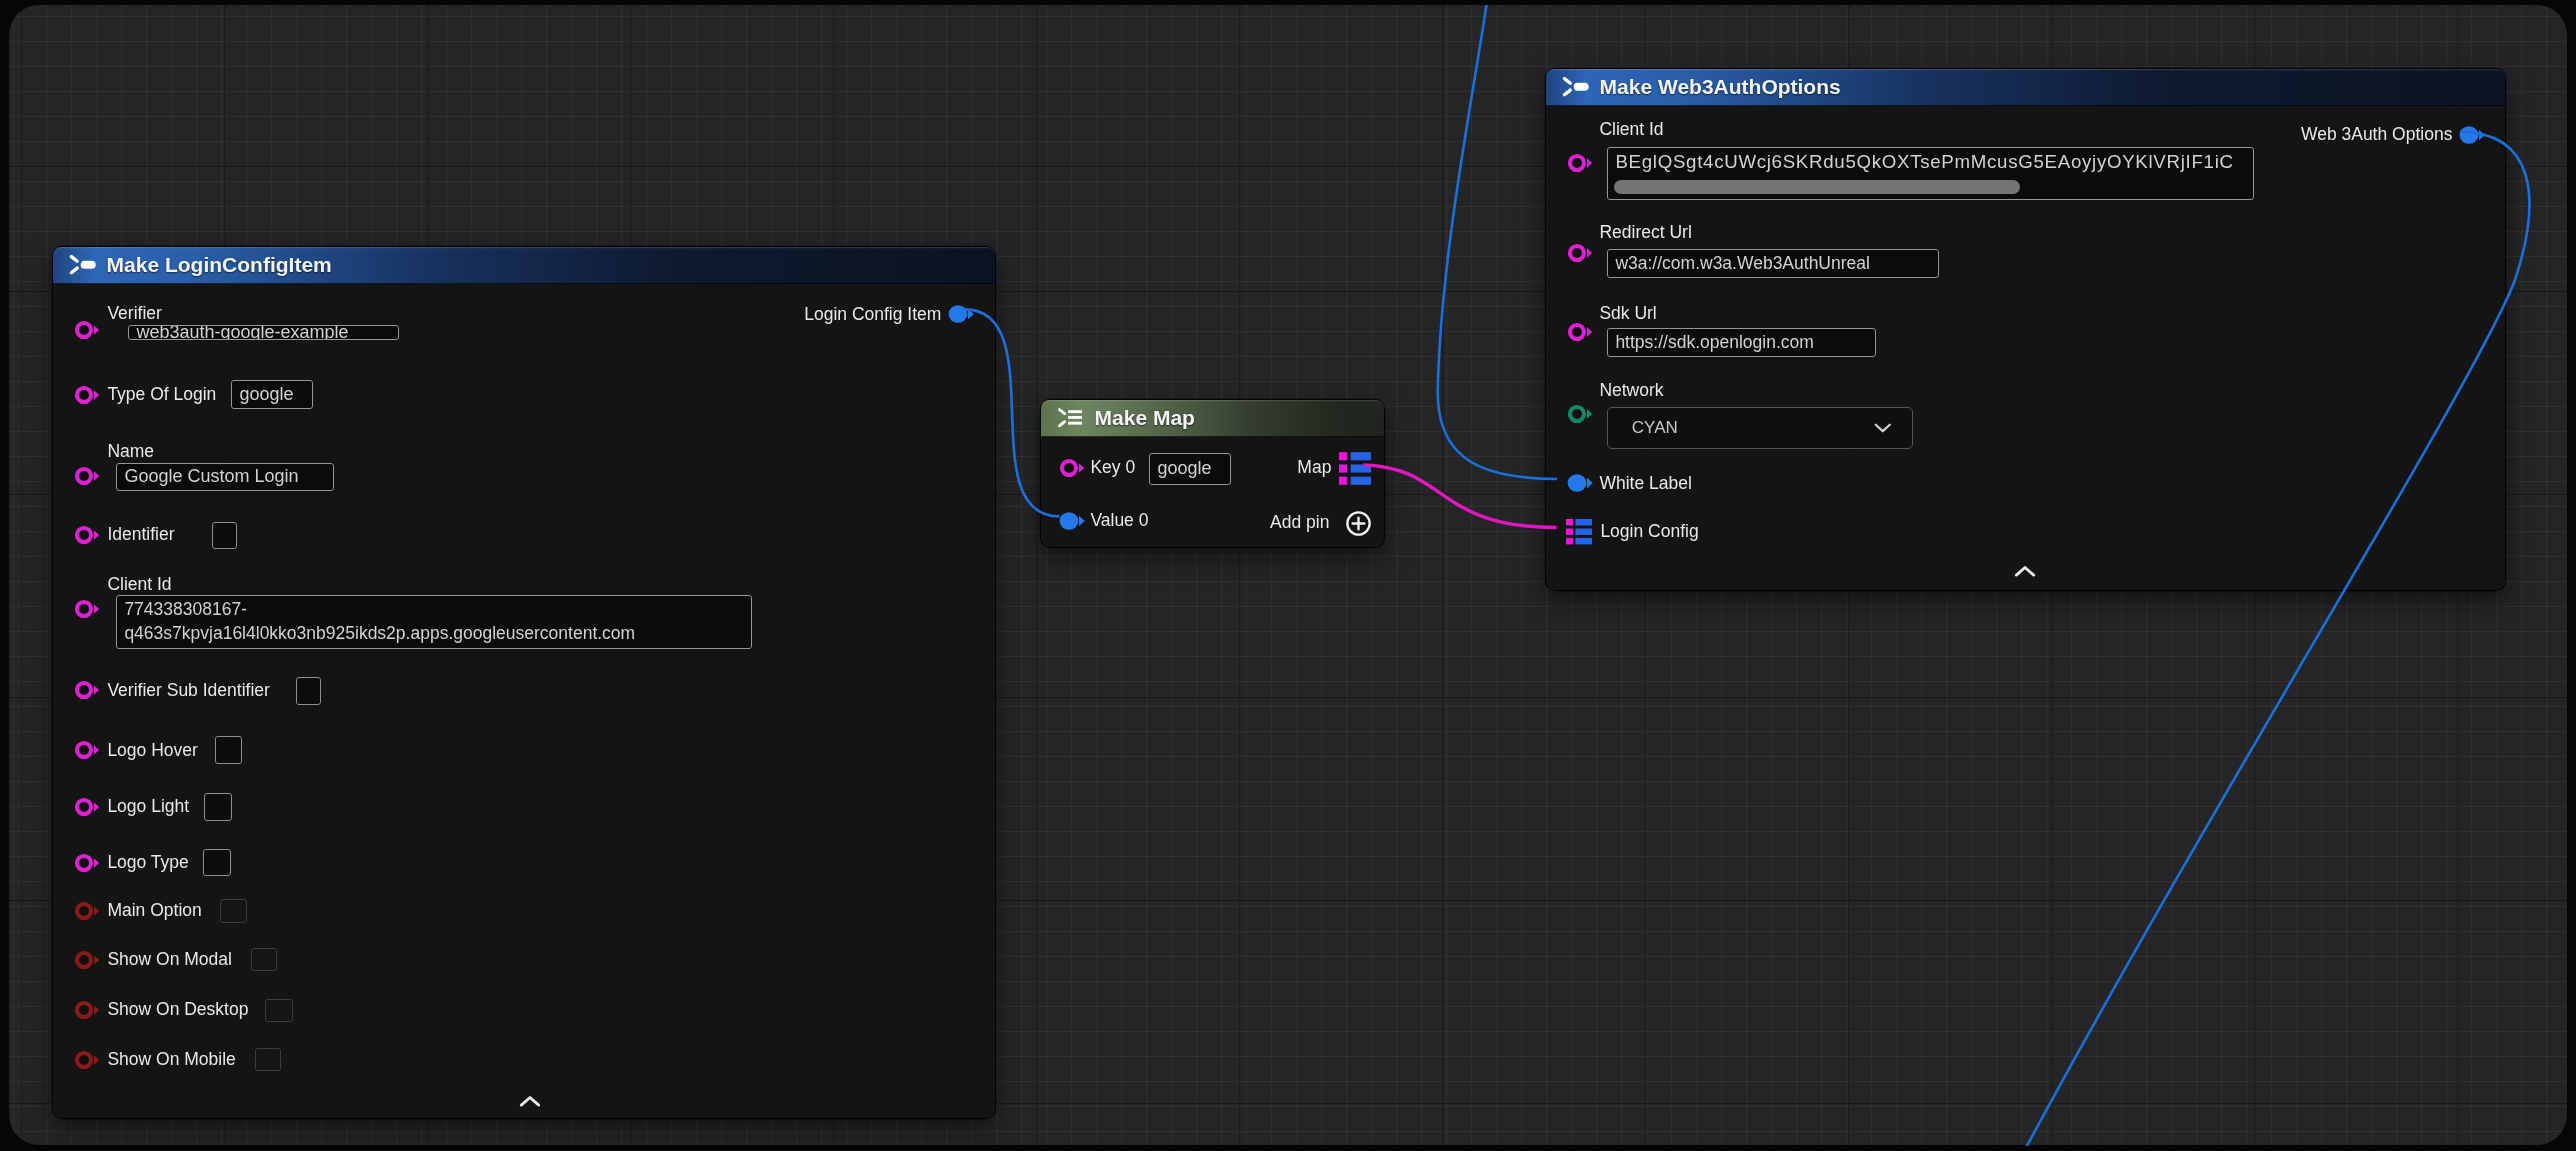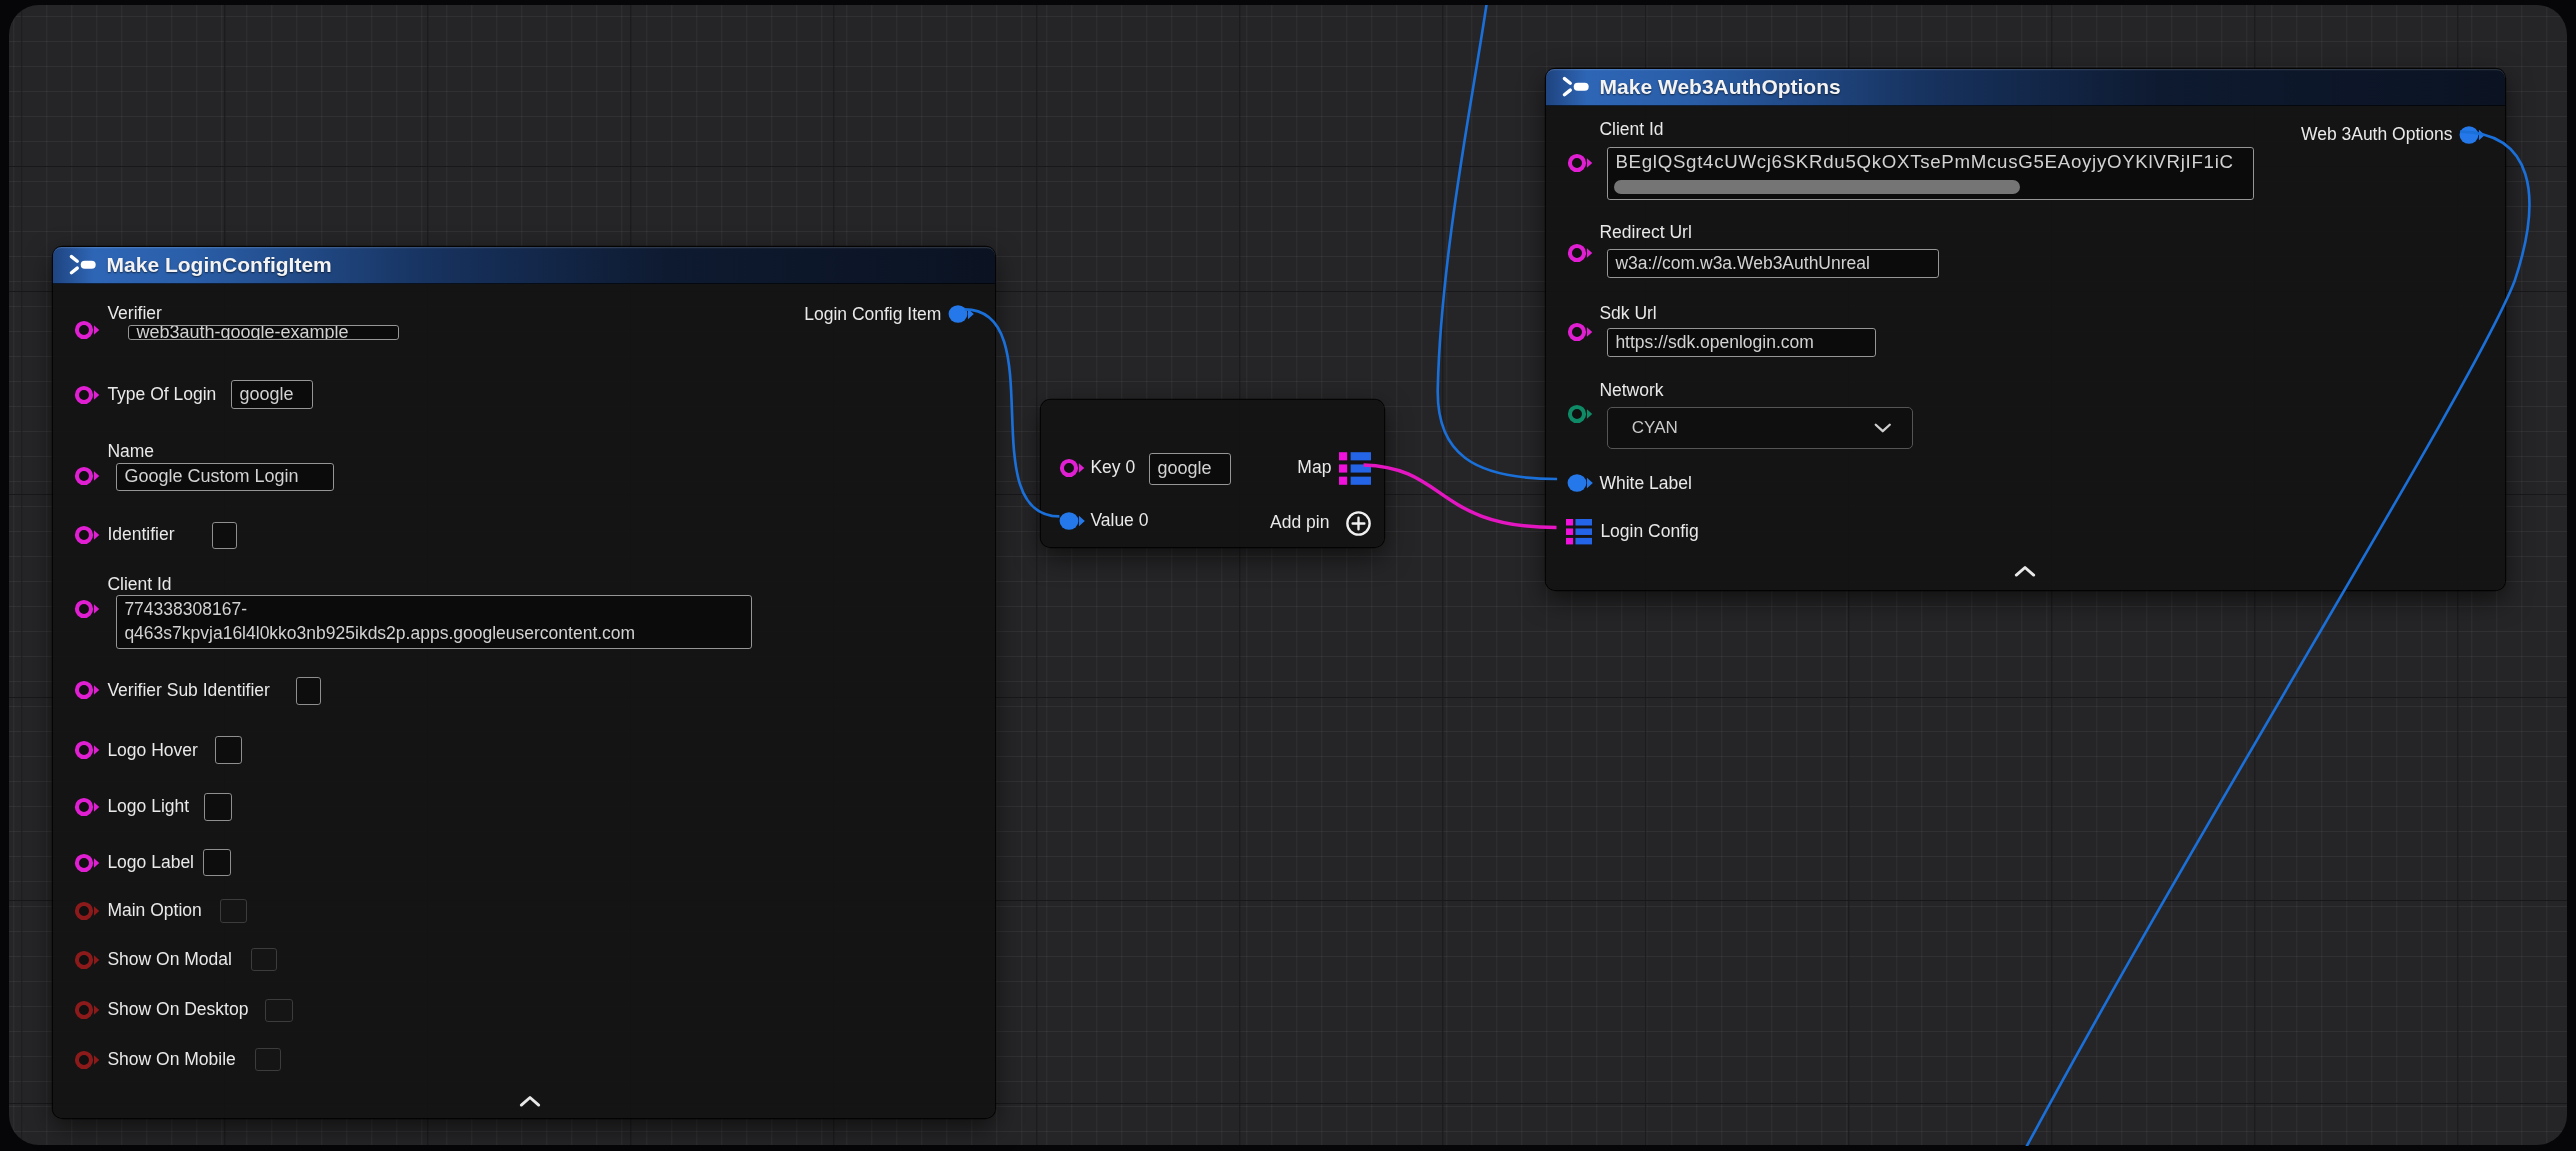--- a/index.html
+++ b/index.html
@@ -132,21 +132,21 @@
       </span>
       <span class="lbl" style="left:54px;top:549px;">Logo Light</span>
       <div class="ebox" style="left:151px;top:546px;width:27.5px;height:28px;"></div>
 
       <span class="pin" style="left:21px;top:606px;">
         <svg width="27" height="20" viewBox="0 0 46 34">
           <circle cx="17" cy="17" r="12" fill="#101010" stroke="#e01fd2" stroke-width="7"></circle>
           <path d="M34 9 L43 17 L34 25 Z" fill="#e01fd2"></path>
         </svg>
       </span>
-      <span class="lbl" style="left:54px;top:605px;">Logo Label</span>
+      <span class="lbl" style="left:54px;top:605px;">Logo Type</span>
       <div class="ebox" style="left:150px;top:602px;width:28px;height:27px;"></div>
 
       <span class="pin" style="left:21px;top:654px;">
         <svg width="27" height="20" viewBox="0 0 46 34">
           <circle cx="17" cy="17" r="12" fill="#101010" stroke="#8d1a1a" stroke-width="7"></circle>
           <path d="M34 9 L43 17 L34 25 Z" fill="#8d1a1a"></path>
         </svg>
       </span>
       <span class="lbl" style="left:54px;top:653px;">Main Option</span>
       <div class="cbox" style="left:167px;top:652px;width:27px;height:24.6px;"></div>
@@ -179,20 +179,32 @@
       <div class="cbox" style="left:202px;top:801px;width:26px;height:23.4px;"></div>
 
       <span class="chev" style="left:466px;top:847px;">
         <svg width="22" height="14" viewBox="0 0 38 24">
           <path d="M4 19 L19 6 L34 19" stroke="#e8e8e8" stroke-width="5" fill="none" stroke-linecap="round" stroke-linejoin="round"></path>
         </svg>
       </span>
     </div>
 
     <div class="node" style="left:1032px;top:395px;width:343px;height:147px;">
+      <div class="node-header hdr-green">
+        <span style="margin-left:15px;">
+          <svg width="30" height="23.4" viewBox="0 0 52 40">
+            <path d="M6 6 L15 13" stroke="#fff" stroke-width="5" stroke-linecap="round" fill="none"></path>
+            <path d="M6 34 L15 27" stroke="#fff" stroke-width="5" stroke-linecap="round" fill="none"></path>
+            <rect x="21" y="7" width="24" height="5" fill="#fff"></rect>
+            <rect x="21" y="17" width="24" height="5" fill="#fff"></rect>
+            <rect x="21" y="27" width="24" height="5" fill="#fff"></rect>
+          </svg>
+        </span>
+        <span class="title" style="margin-left:8.2px;">Make Map</span>
+      </div>
 
       <span class="pin" style="left:17.5px;top:58px;">
         <svg width="27" height="20" viewBox="0 0 46 34">
           <circle cx="17" cy="17" r="12" fill="#101010" stroke="#e01fd2" stroke-width="7"></circle>
           <path d="M34 9 L43 17 L34 25 Z" fill="#e01fd2"></path>
         </svg>
       </span>
       <span class="lbl" style="left:49px;top:57px;">Key 0</span>
       <div class="field" style="left:108px;top:53px;width:82px;height:32px;">google</div>
 

